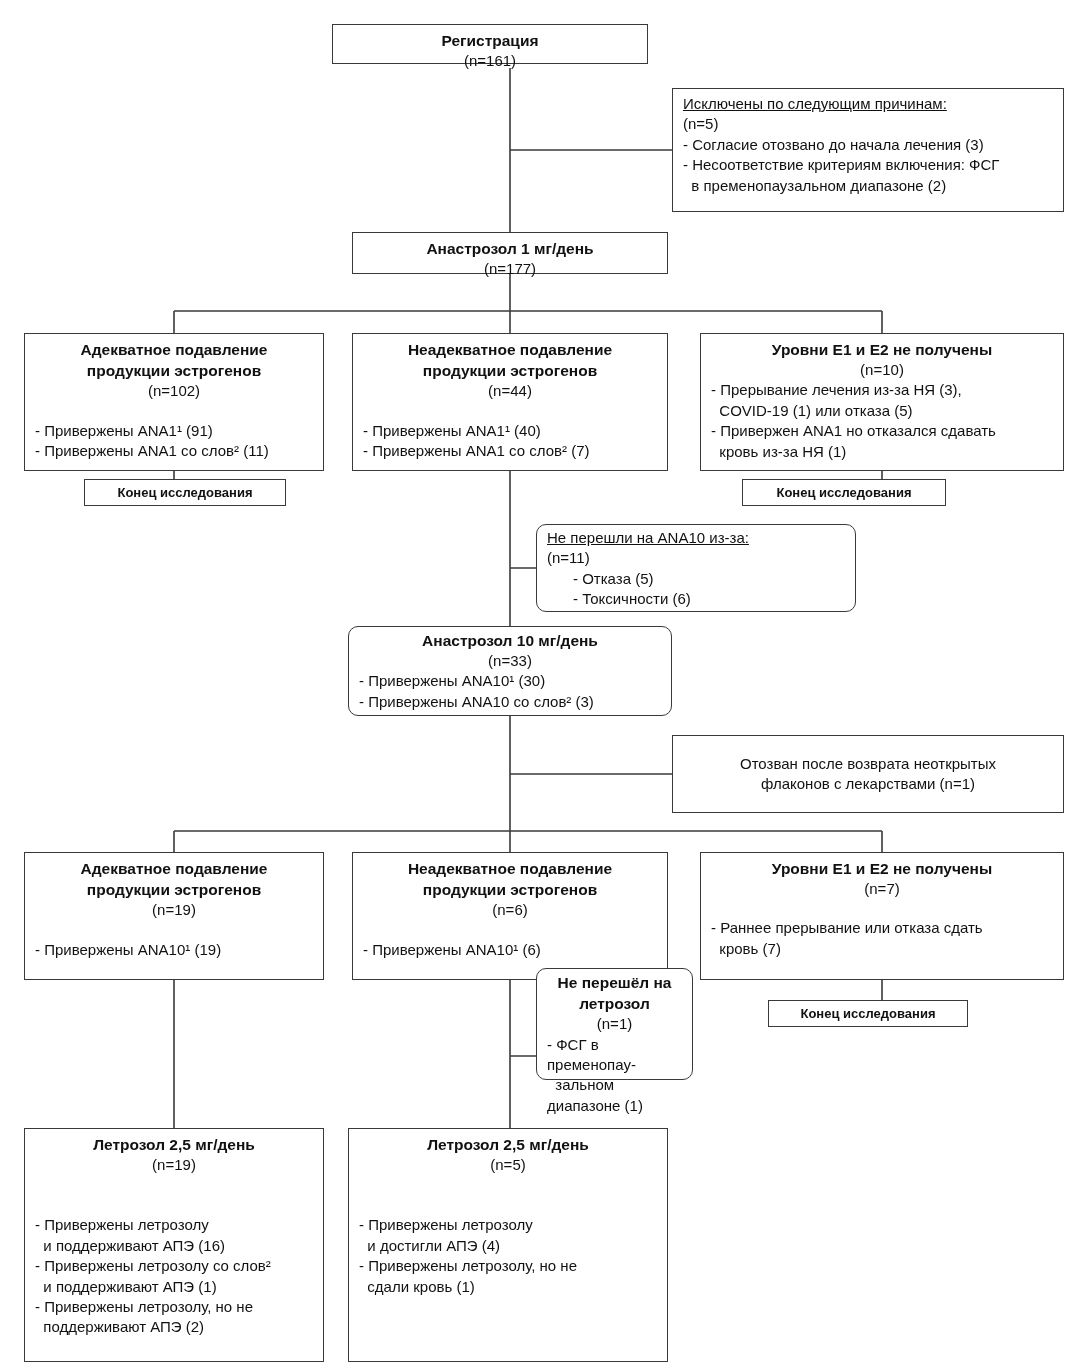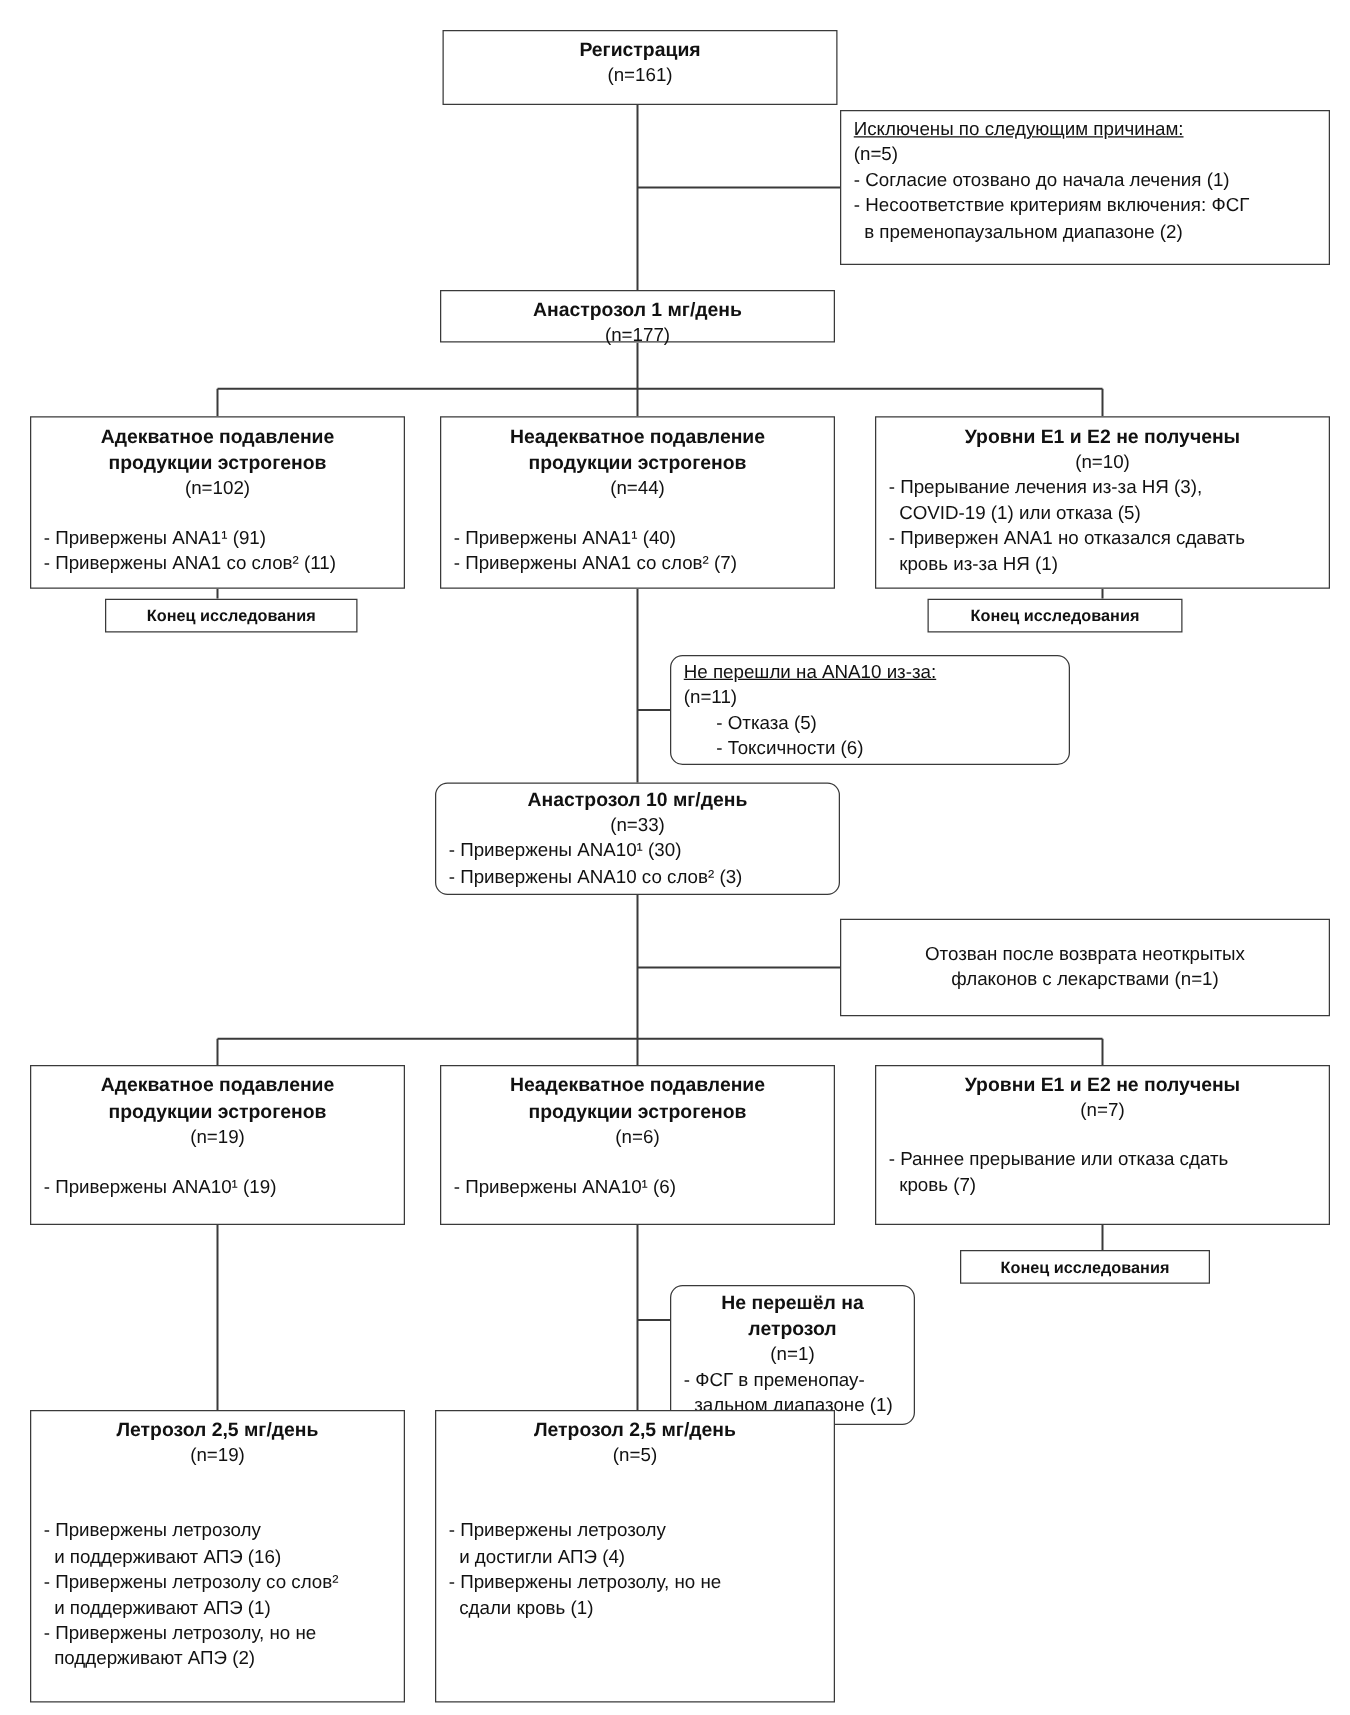--- a/index.html
+++ b/index.html
@@ -58,30 +58,30 @@
              M510 774 H672
              M174 831 H882
              M174 831 V852
              M882 831 V852
              M174 980 V1128
              M510 980 V1128
              M510 1056 H536
              M882 980 V1000" fill="none" style="stroke: var(--line, #3a3a3a); stroke-width: 1.6;"></path>
   </svg>
 
-  <div class="box" style="left:354px; top:24px; width:316px; height:60px">
+  <div class="box" style="left:332px; top:24px; width:316px; height:40px">
     <div class="title">Регистрация</div>
     <div class="nval">(n=161)</div>
   </div>
 
   <div class="box lefthead" style="left:672px; top:88px; width:392px; height:124px">
     <div class="title">Исключены по следующим причинам:</div>
     <div class="nval">(n=5)</div>
     <div class="items">
-      <div class="item">- Согласие отозвано до начала лечения (1)</div>
+      <div class="item">- Согласие отозвано до начала лечения (3)</div>
       <div class="item">- Несоответствие критериям включения: ФСГ
   в пременопаузальном диапазоне (2)</div>
     </div>
   </div>
 
   <div class="box" style="left:352px; top:232px; width:316px; height:42px">
     <div class="title">Анастрозол 1 мг/день</div>
     <div class="nval">(n=177)</div>
   </div>
 
@@ -170,21 +170,21 @@
     <div class="items">
       <div class="item">- Раннее прерывание или отказа сдать
   кровь (7)</div>
     </div>
   </div>
 
   <div class="endbox" style="left:768px; top:1000px; width:200px; height:27px">
     <span>Конец исследования</span>
   </div>
 
-  <div class="box tight" style="left:536px; top:1028px; width:196px; height:112px">
+  <div class="box tight" style="left:536px; top:968px; width:157px; height:112px">
     <div class="title">Не перешёл на
 летрозол</div>
     <div class="nval">(n=1)</div>
     <div class="items">
       <div class="item">- ФСГ в пременопау-
   зальном диапазоне (1)</div>
     </div>
   </div>
 
   <div class="box biggap" style="left:24px; top:1128px; width:300px; height:234px">

